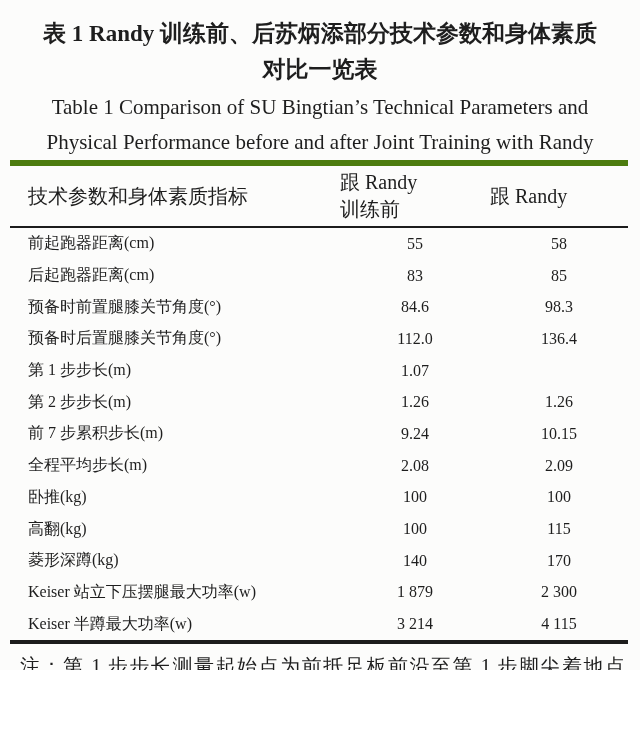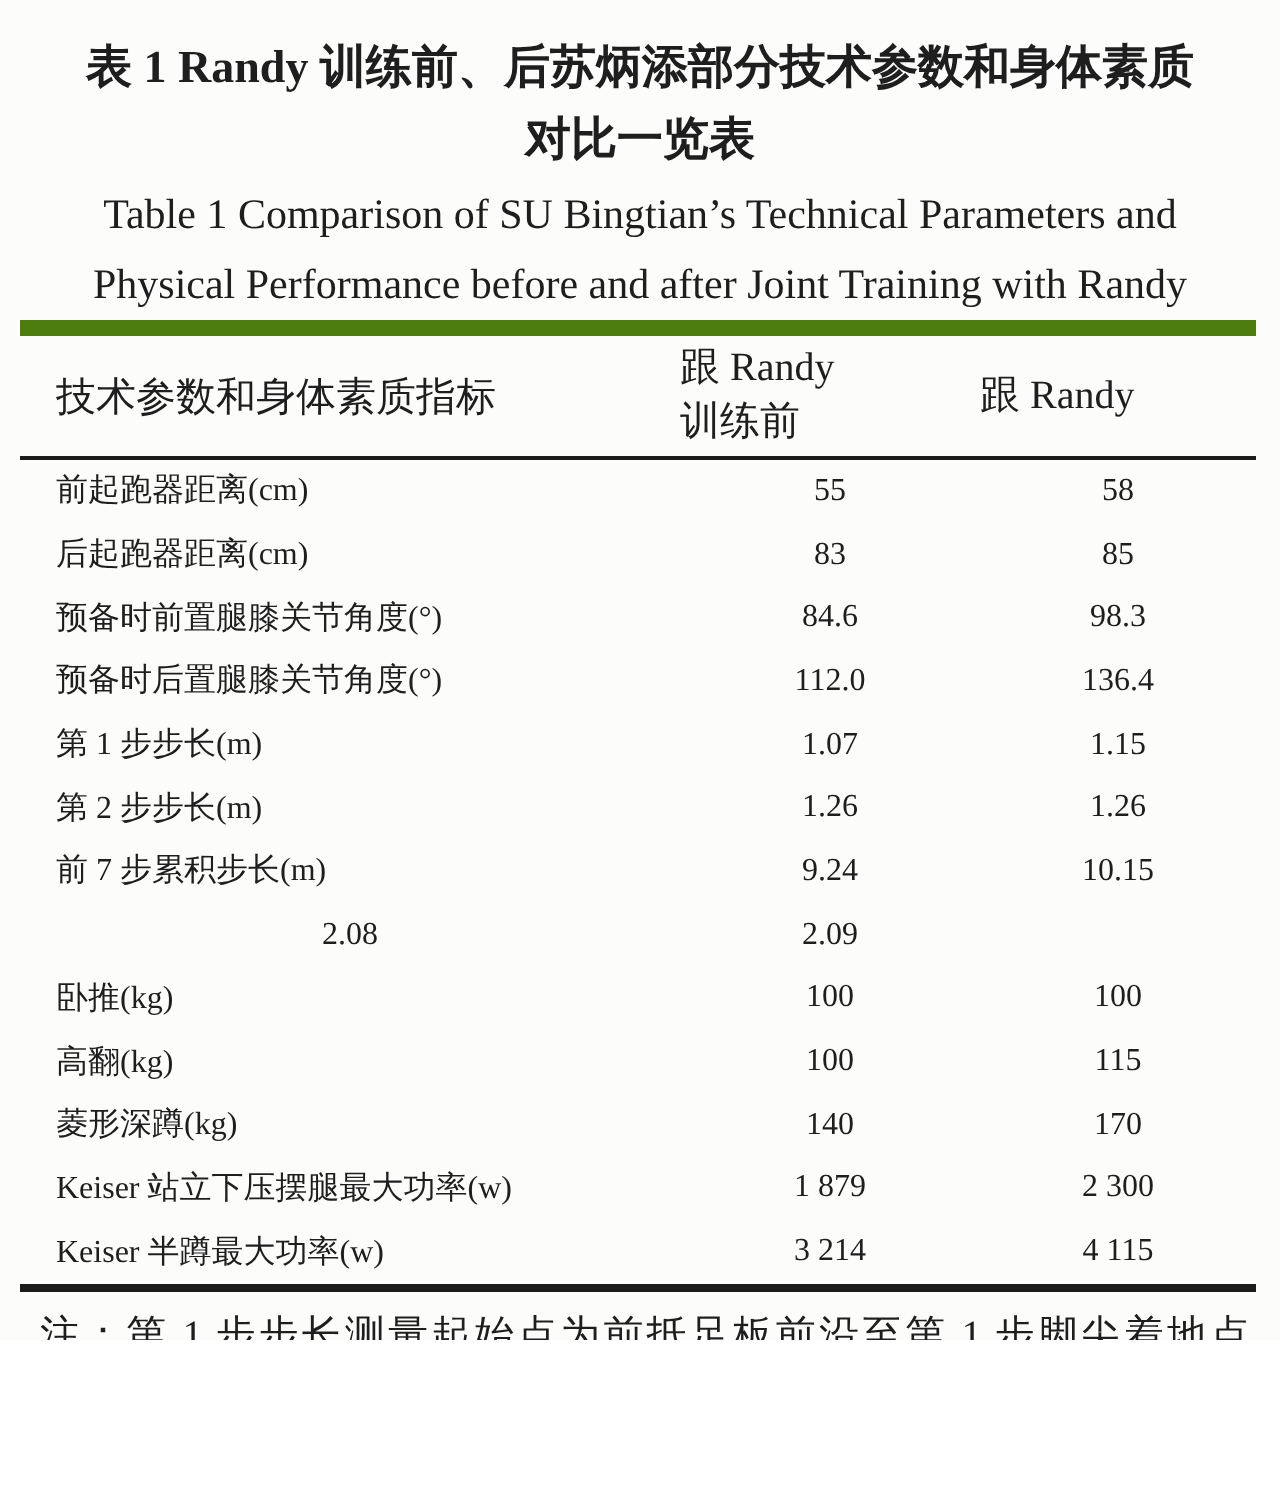--- a/index.html
+++ b/index.html
@@ -29,21 +29,21 @@
     text-align: center;
     font-weight: normal;
     font-size: 21px;
     line-height: 35px;
     margin-top: 2px;
     white-space: nowrap;
   }
   .datatable {
     margin-left: 10px;
     width: 618px;
-    border-top: 8px solid #4d7c0f;
+    border-top: 6px solid #4d7c0f;
     border-bottom: 4px solid #1c1c1c;
     box-sizing: border-box;
   }
   .thead {
     display: grid;
     grid-template-columns: 330px 150px 138px;
     height: 60px;
     align-items: center;
     border-bottom: 2px solid #1c1c1c;
     font-size: 20px;
@@ -133,36 +133,36 @@
 
   <div class="trow">
     <div class="c-label">预备时后置腿膝关节角度(°)</div>
     <div class="c-val">112.0</div>
     <div class="c-val">136.4</div>
   </div>
 
   <div class="trow">
     <div class="c-label">第 1 步步长(m)</div>
     <div class="c-val">1.07</div>
-    <div class="c-val">1.15</div>
   </div>
 
   <div class="trow">
     <div class="c-label">第 2 步步长(m)</div>
     <div class="c-val">1.26</div>
     <div class="c-val">1.26</div>
   </div>
 
   <div class="trow">
     <div class="c-label">前 7 步累积步长(m)</div>
     <div class="c-val">9.24</div>
     <div class="c-val">10.15</div>
   </div>
 
   <div class="trow">
+    <div class="c-label">全程平均步长(m)</div>
     <div class="c-val">2.08</div>
     <div class="c-val">2.09</div>
   </div>
 
   <div class="trow">
     <div class="c-label">卧推(kg)</div>
     <div class="c-val">100</div>
     <div class="c-val">100</div>
   </div>
 

